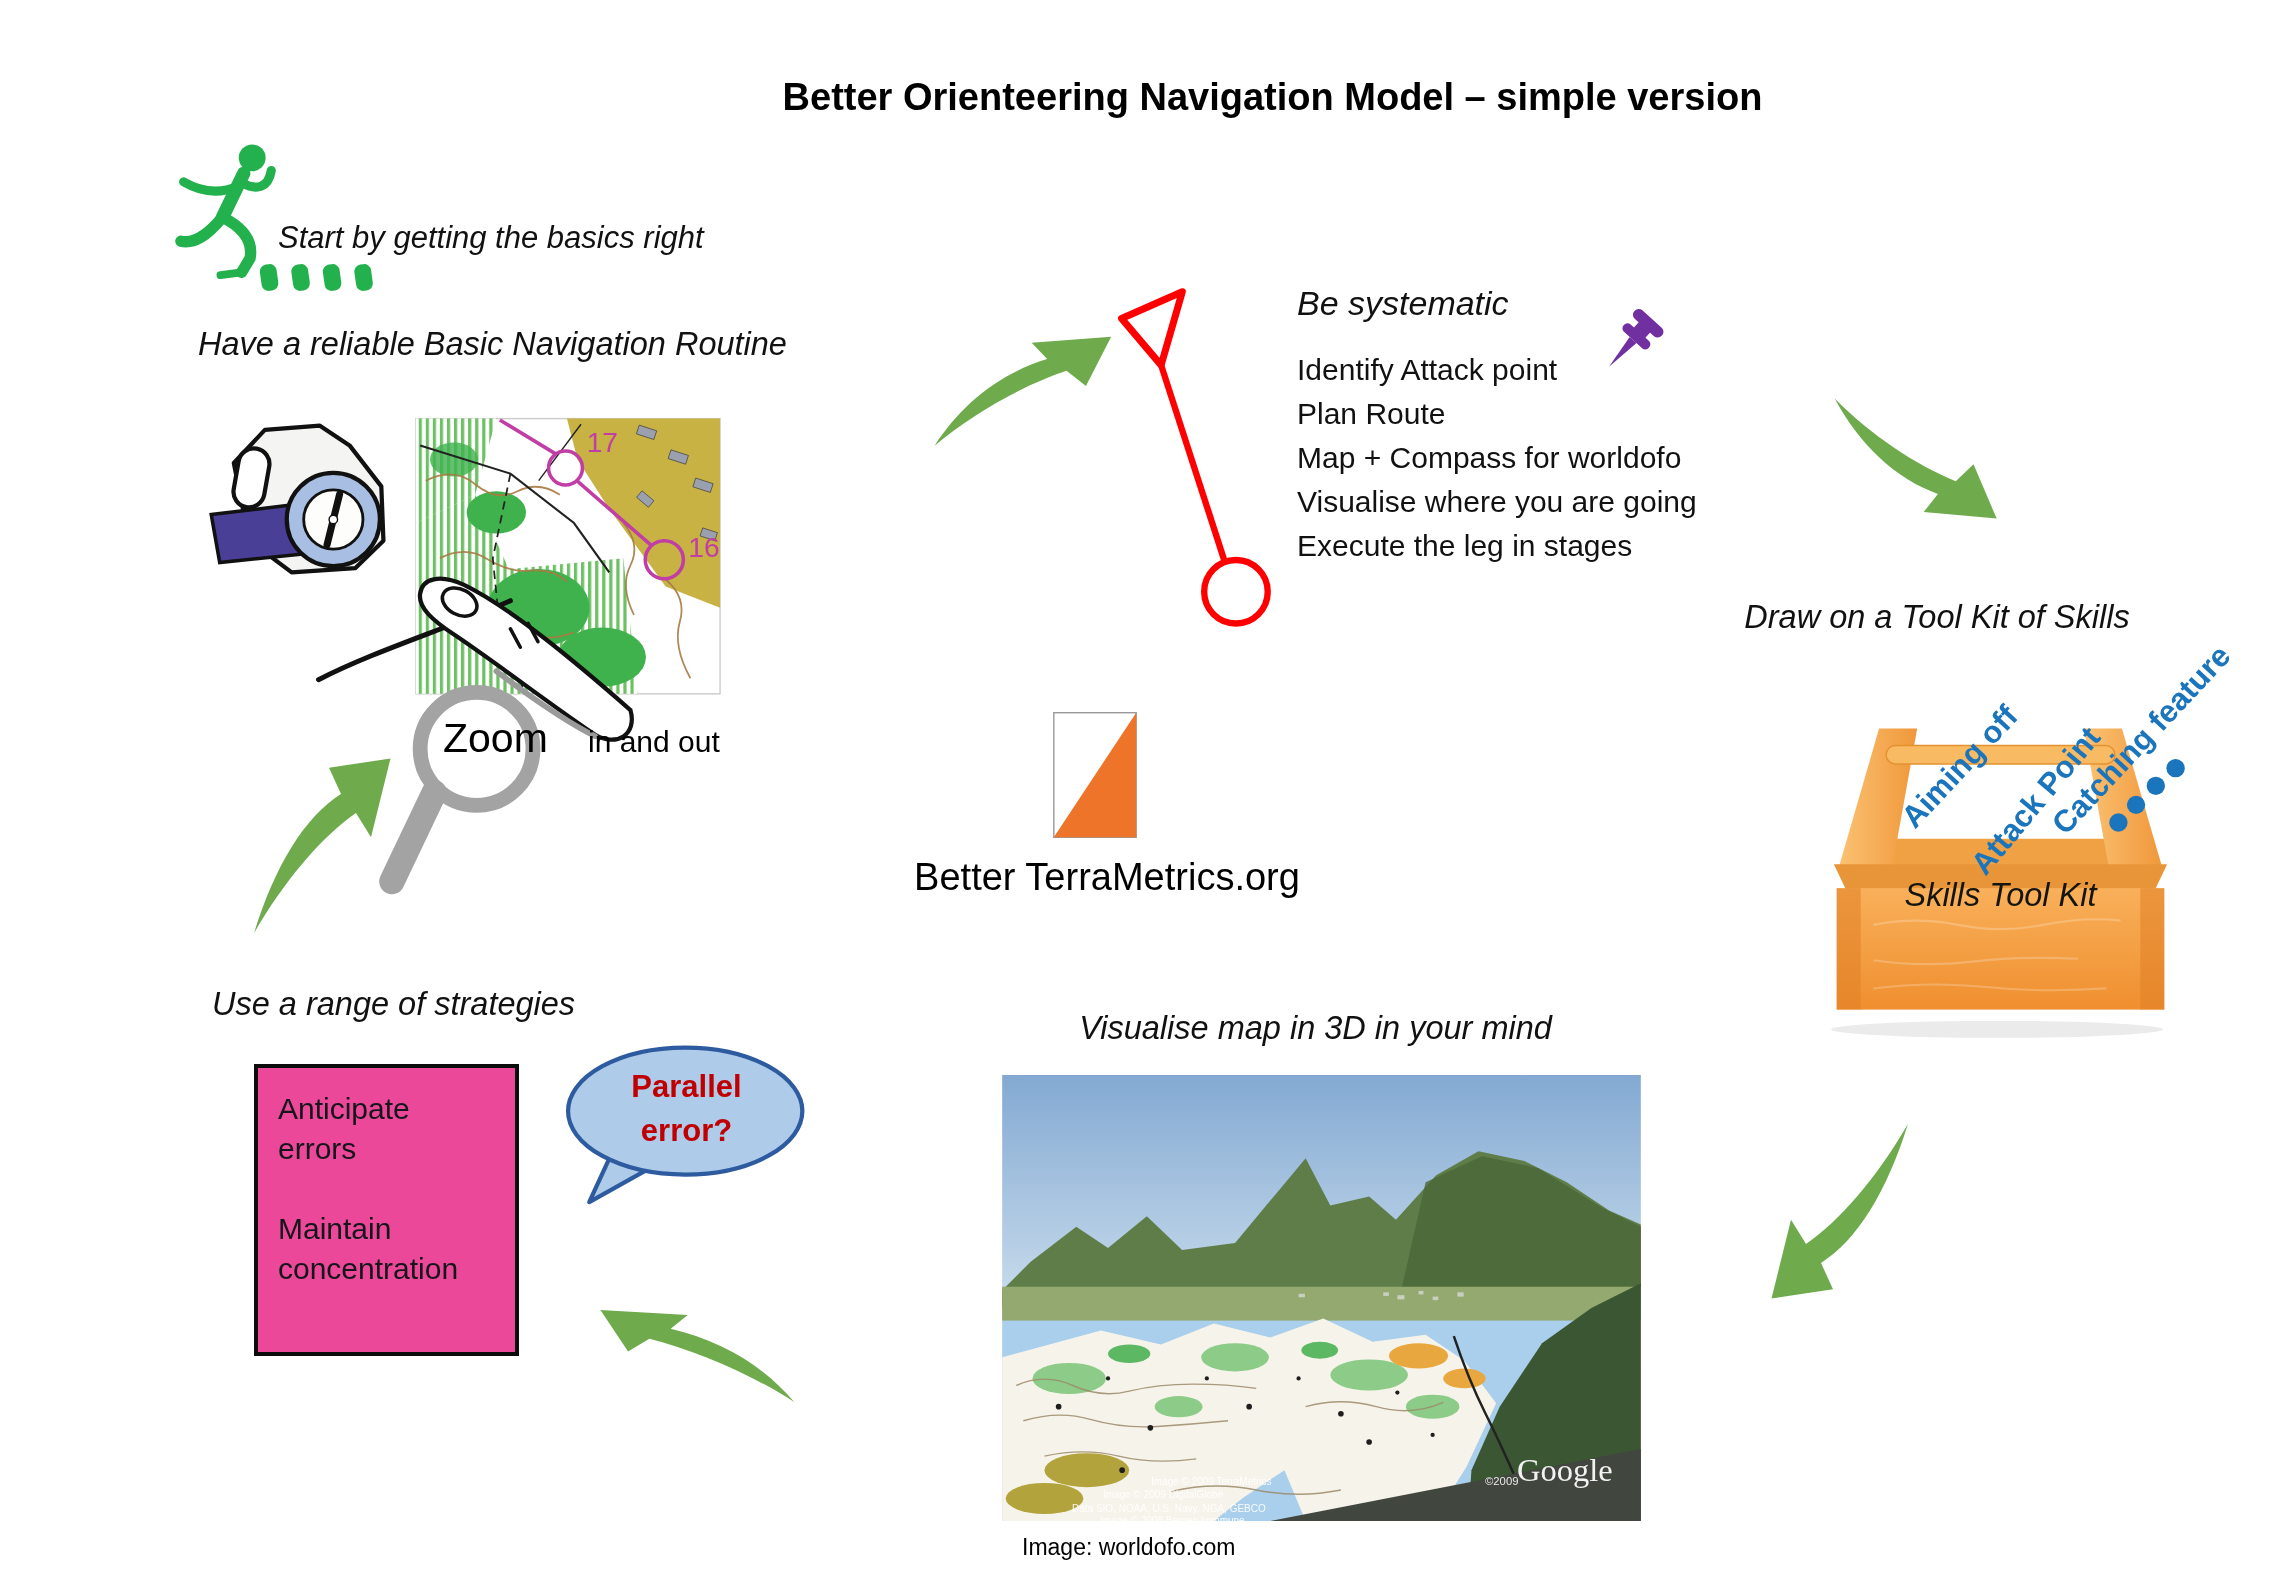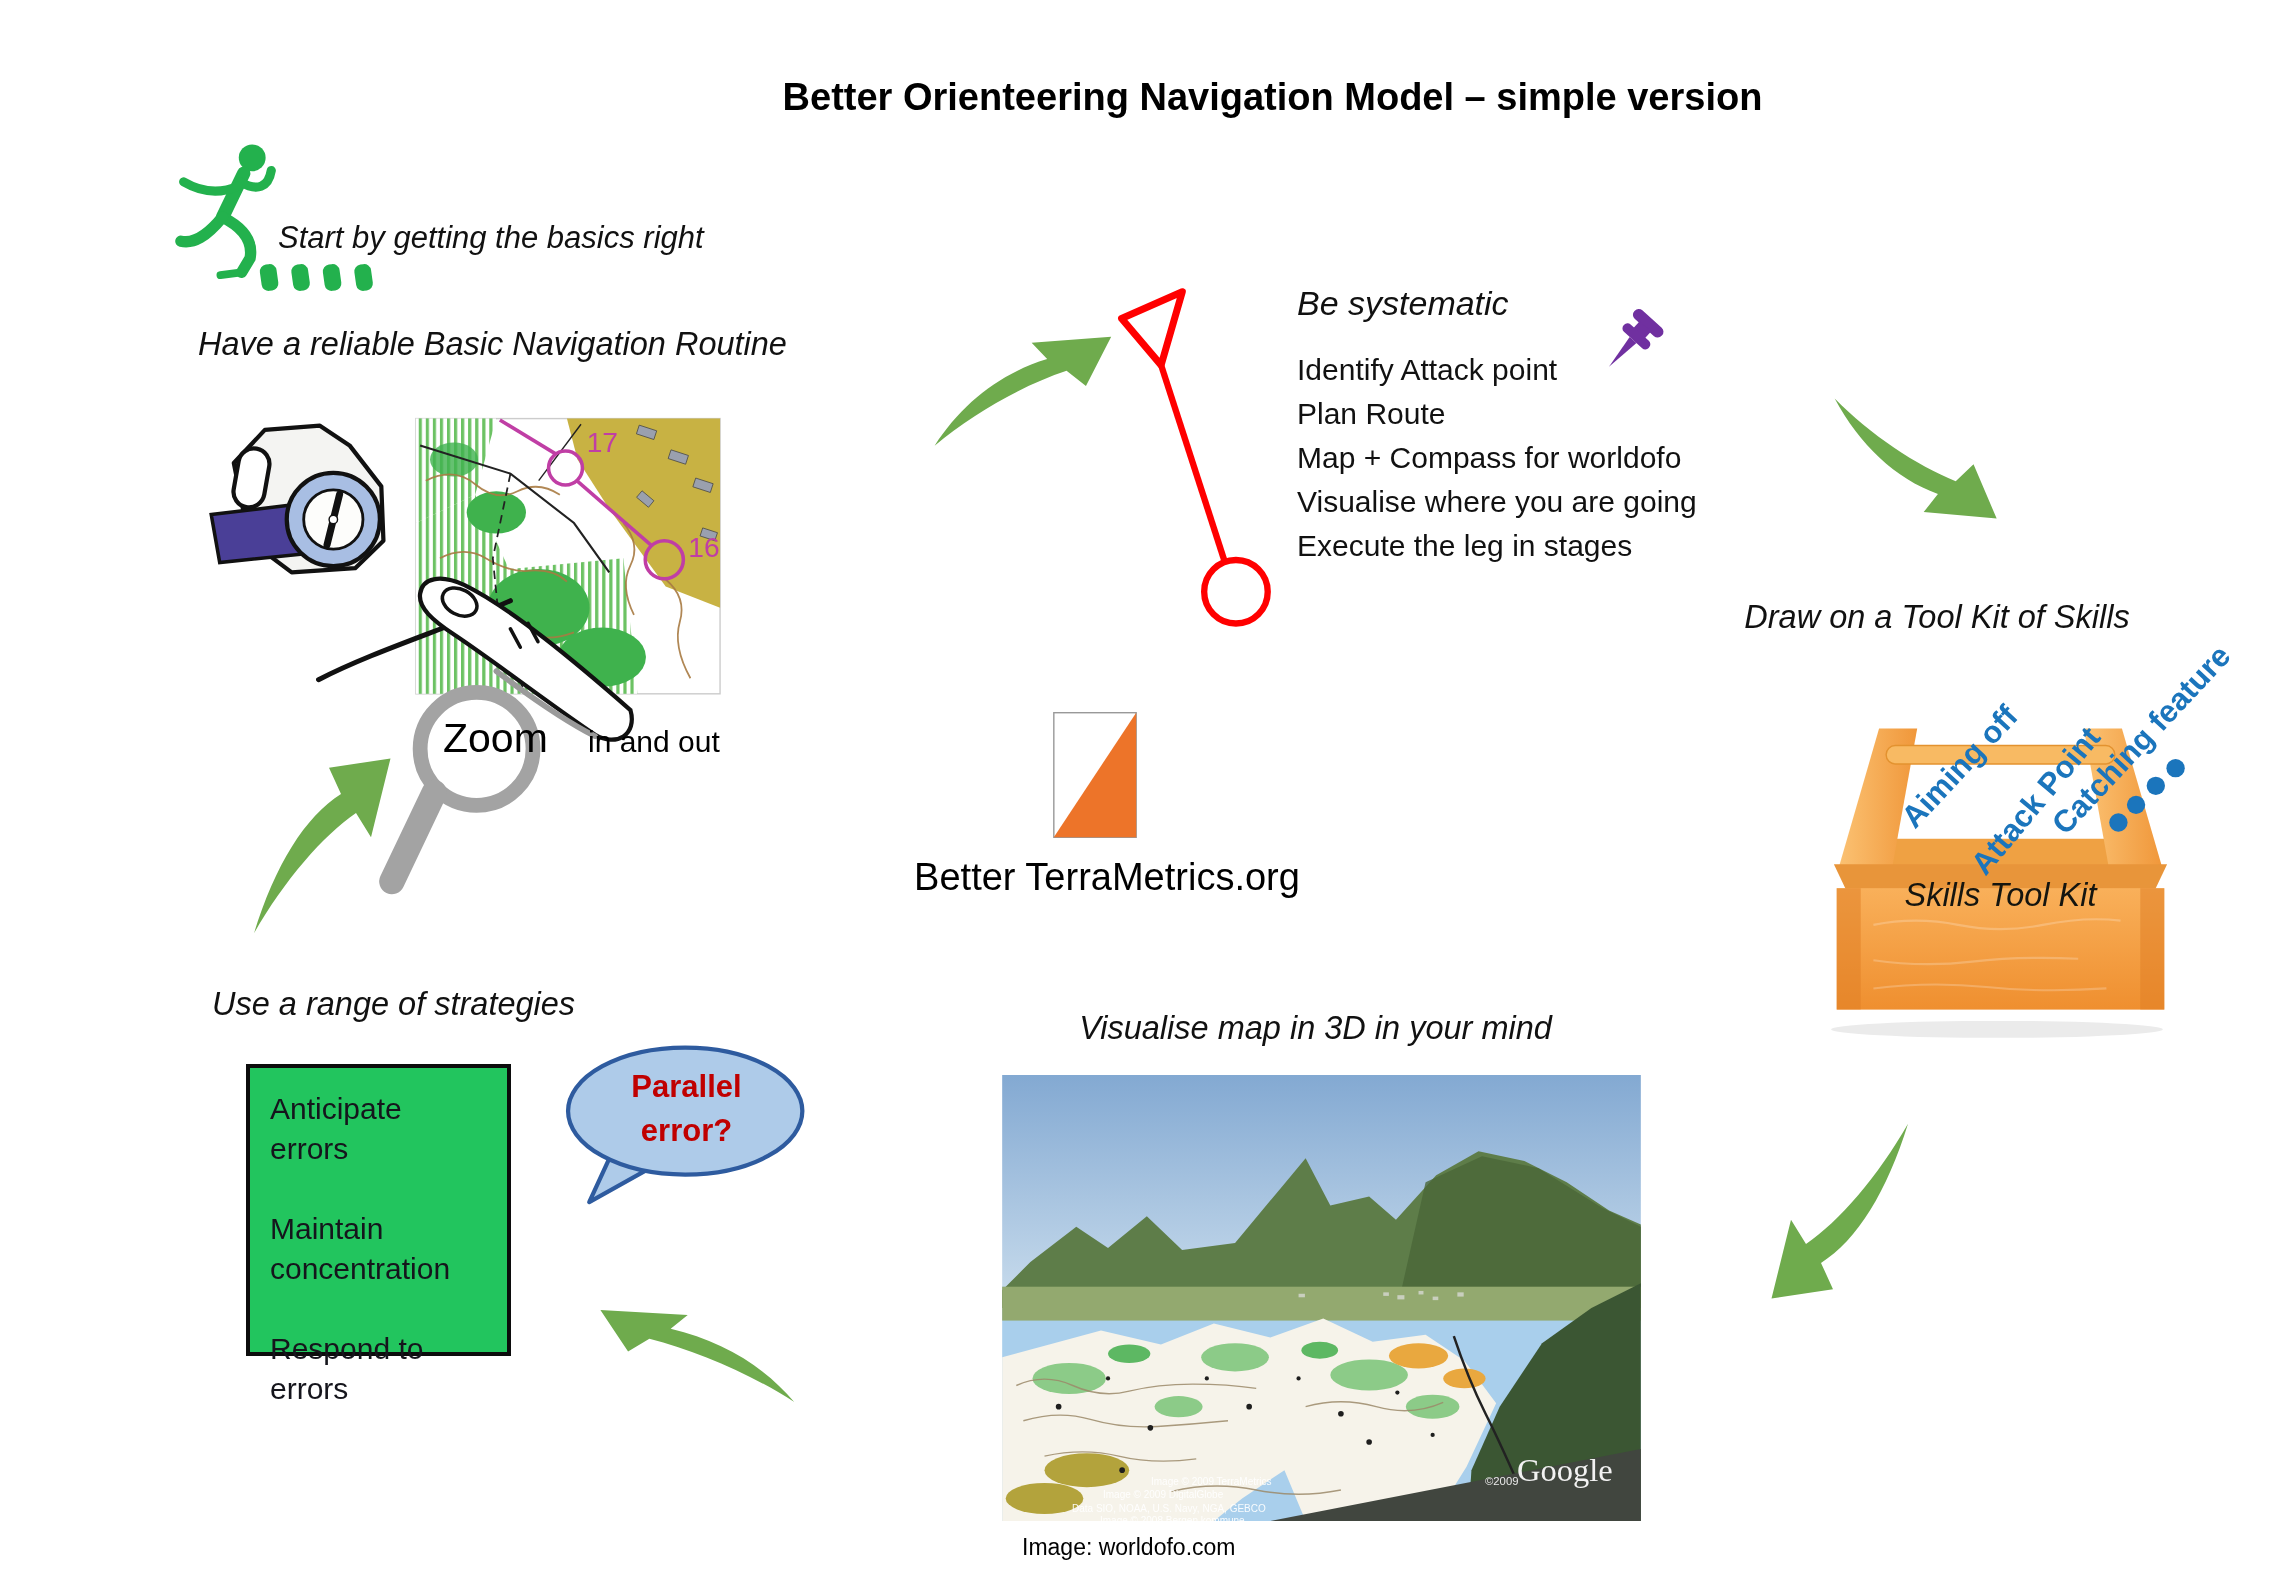--- a/index.html
+++ b/index.html
@@ -224,25 +224,24 @@
   </svg>
 
   <div class="abs bluelabel" style="left:1810px;top:749px;width:212px;">Aiming off</div>
   <div class="abs bluelabel" style="left:1872px;top:783px;width:240px;transform:rotate(-50deg);">Attack Point</div>
   <div class="abs bluelabel" style="left:1949px;top:722px;width:297px;">Catching feature</div>
 
   <div class="abs heading" style="left:1815px;top:877px;width:283px;text-align:center;color:#15150f;">Skills Tool Kit</div>
 
   <div class="abs heading" style="left:168px;top:986px;">Use a range of strategies</div>
 
-  <div class="abs" style="left:202px;top:1064px;width:265px;height:292px;background:#22c55e;
+  <div class="abs" style="left:210px;top:1064px;width:265px;height:292px;background:#ec4899;
                           border:4.2px solid #0c0c0c;box-sizing:border-box;padding:21px 7px 0 20px;">
     <p class="boxitem" style="margin-bottom:40px;width:212px;">Anticipate errors</p>
     <p class="boxitem" style="margin-bottom:40px;width:212px;">Maintain concentration</p>
-    <p class="boxitem" style="width:184px;">Respond to errors</p>
   </div>
 
   <svg class="abs" style="left:517px;top:1043px;" width="247" height="170" viewBox="0 0 350 240">
     <path d="M70,160 L40,225 L135,172 Z" fill="#aecbe9" stroke="#2e5b9f" stroke-width="6" stroke-linejoin="round"></path>
     <ellipse cx="176" cy="96" rx="166" ry="90" fill="#aecbe9" stroke="#2e5b9f" stroke-width="6"></ellipse>
   </svg>
   <div class="abs bubbletxt" style="left:565px;top:1065px;width:155px;">Parallel error?</div>
 
   <div class="abs heading" style="left:975px;top:1010px;width:593px;text-align:center;">Visualise map in 3D in your mind</div>
 

